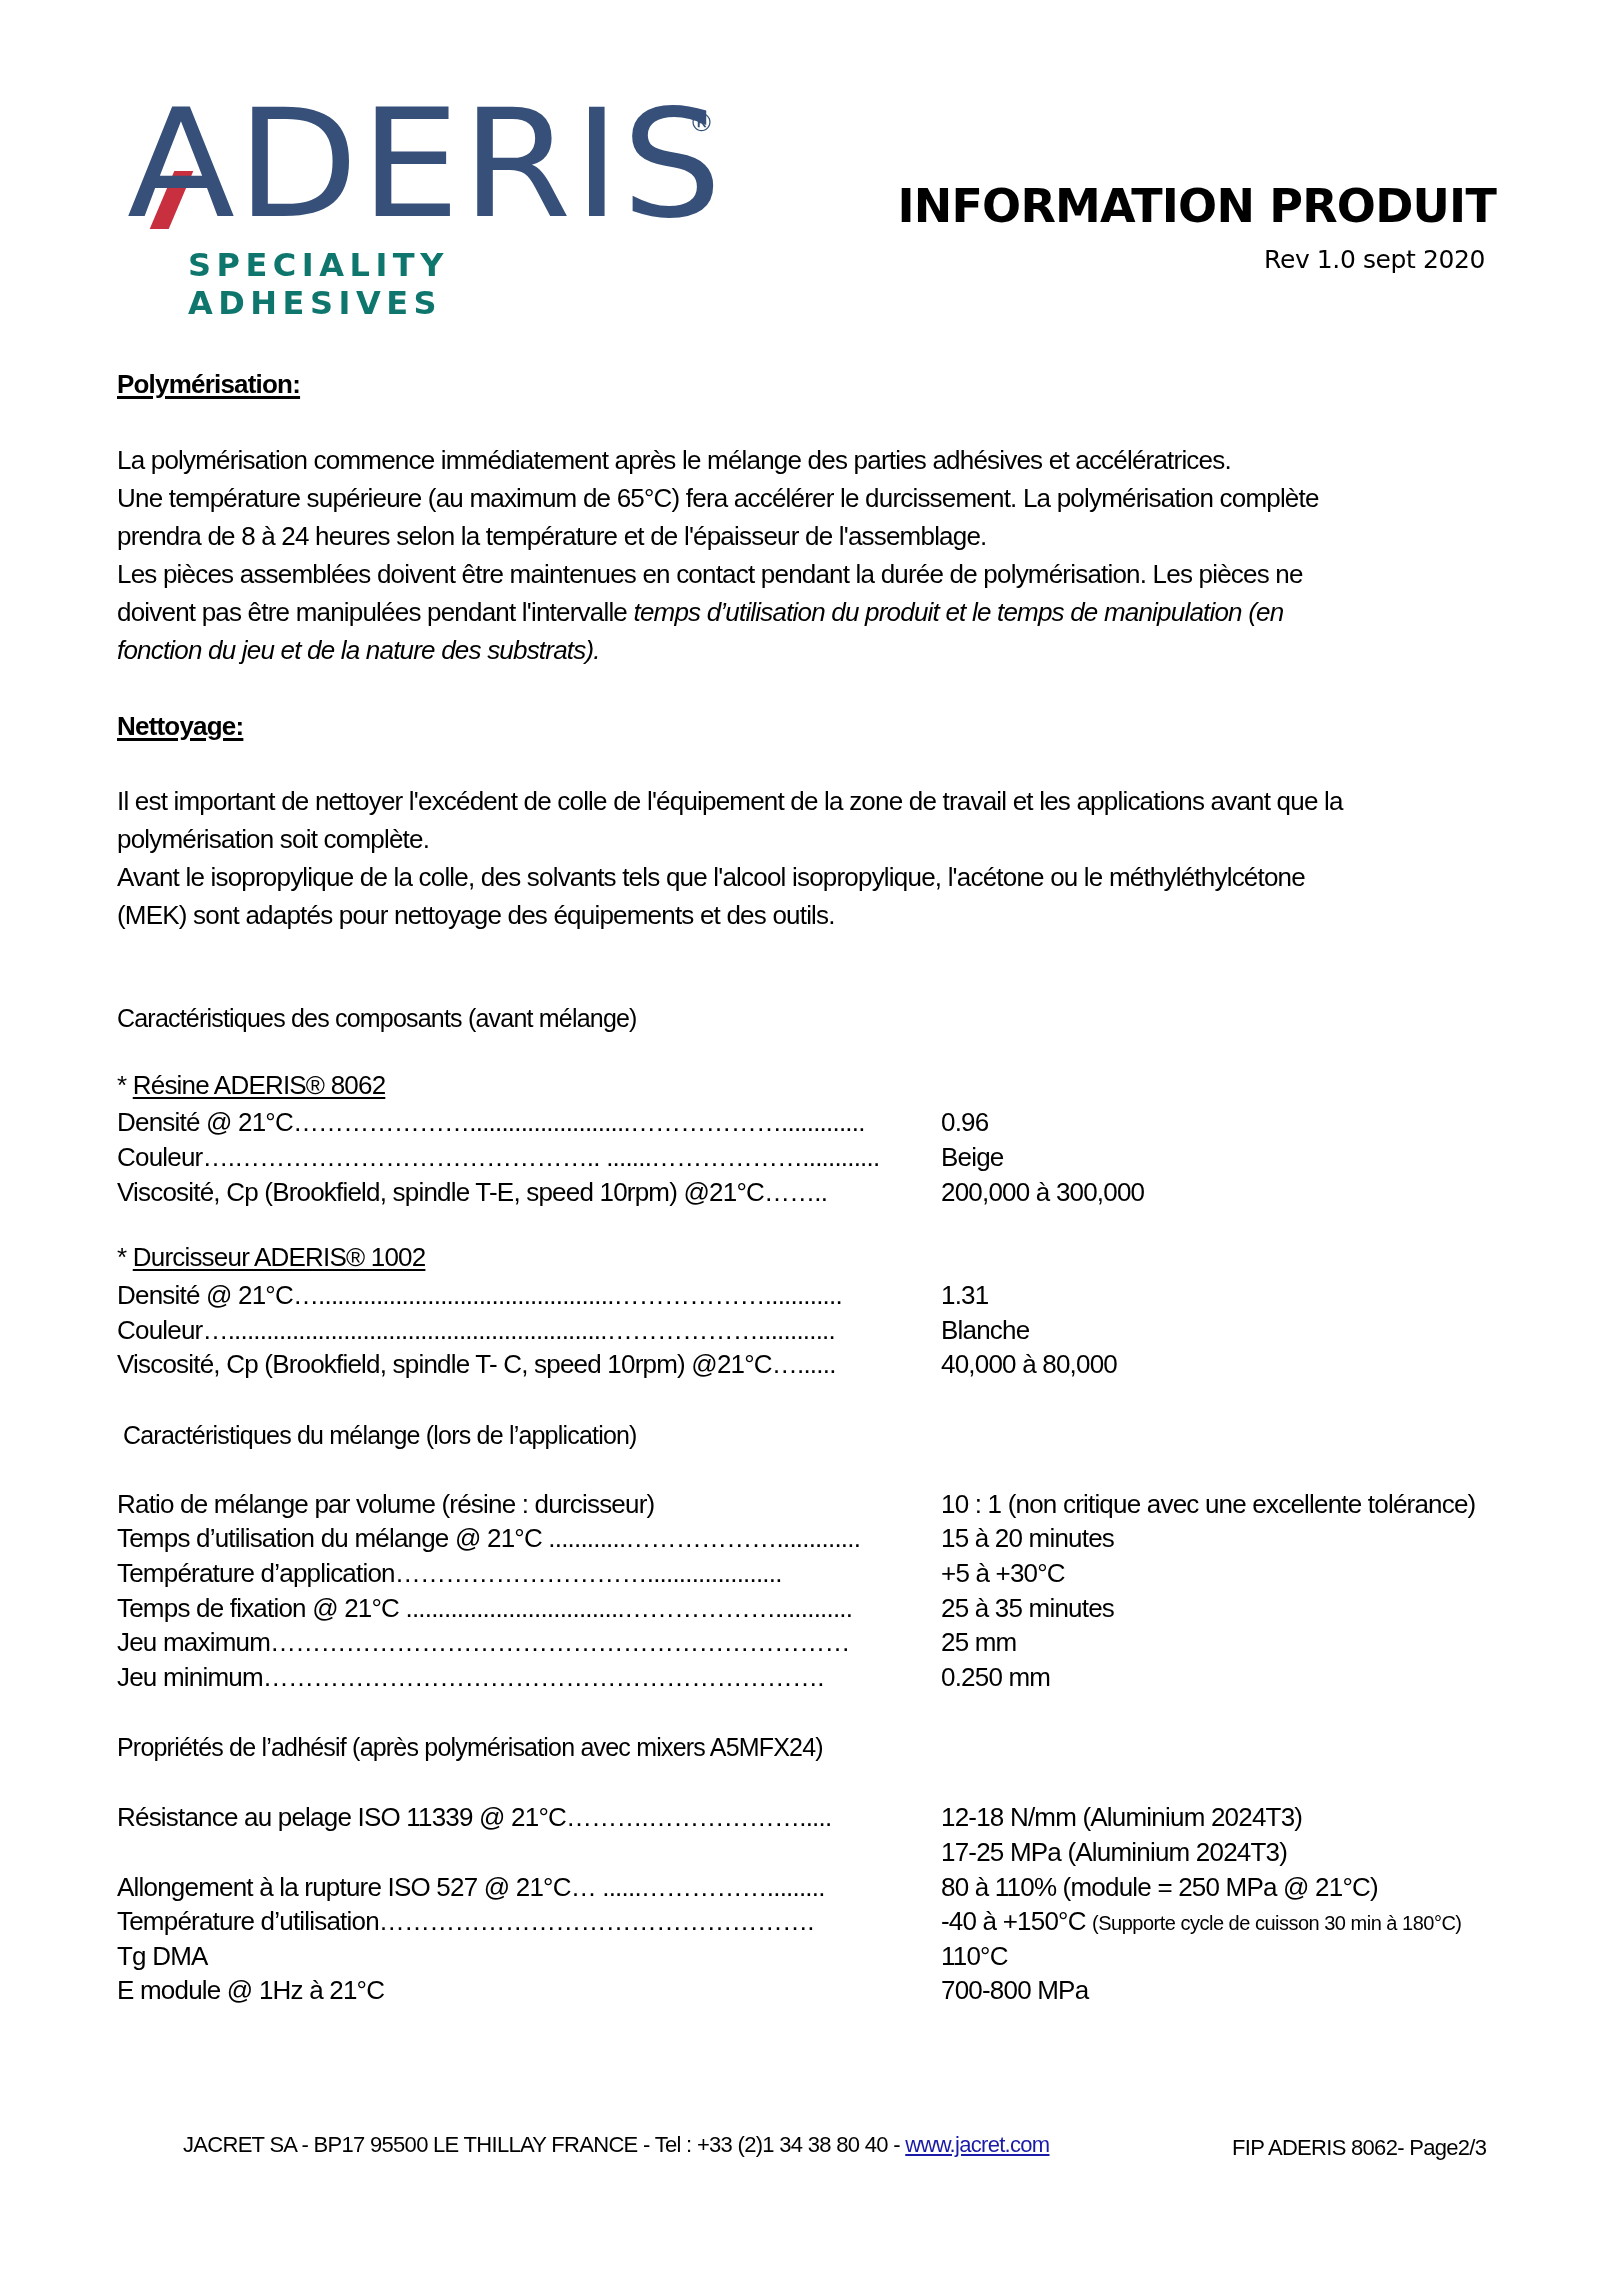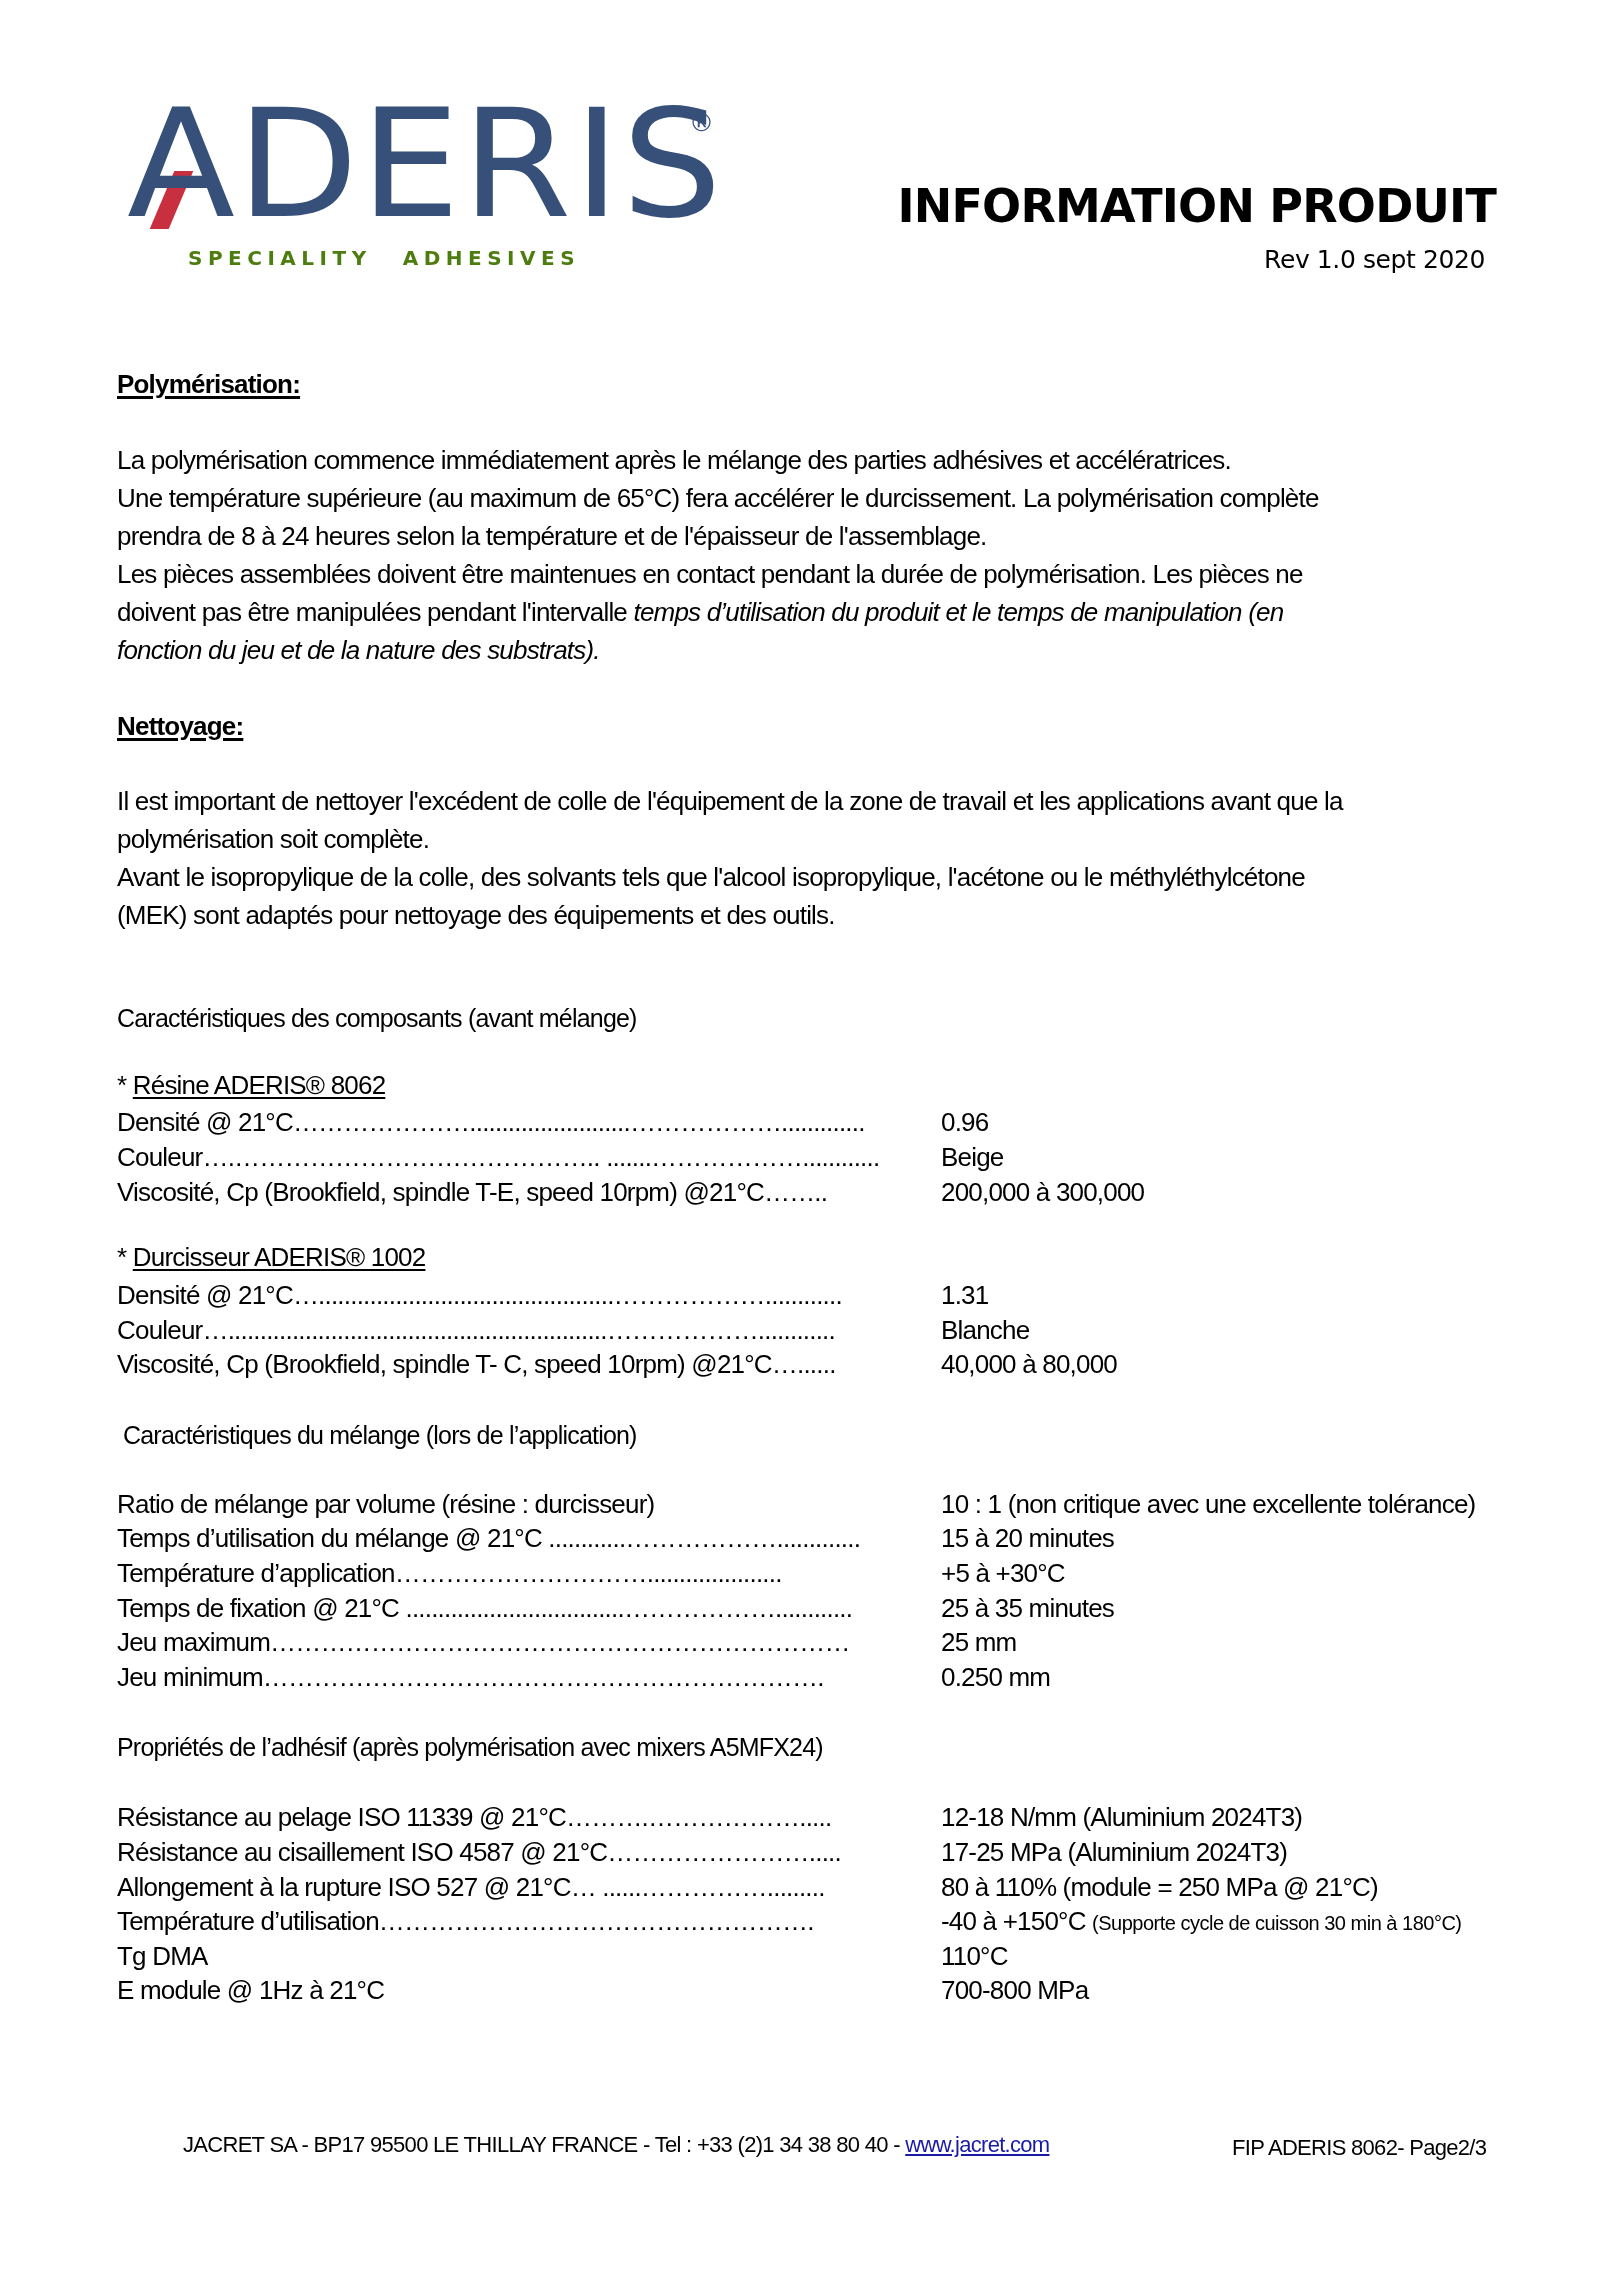--- a/index.html
+++ b/index.html
@@ -5,21 +5,21 @@
   html, body { margin: 0; padding: 0; background: #ffffff; }
   body { width: 1623px; height: 2295px; position: relative; overflow: hidden;
          font-family: "Liberation Sans", sans-serif; color: #000; }
   .abs { position: absolute; }
   .logo { left: 127px; top: 101px; width: 609px; height: 186px; }
   .logo-word { position: absolute; left: 0; top: 0; font-family: "DejaVu Sans", sans-serif;
                font-size: 149px; line-height: 127px; color: #36507a; letter-spacing: 1.7px;
                font-weight: normal; transform: scaleX(1.06); transform-origin: left top; }
   .logo-reg { position: absolute; left: 562px; top: 6.8px; font-size: 25px; color: #36507a; font-family: "DejaVu Sans", sans-serif; }
   .logo-tag { position: absolute; left: 61px; top: 145px; font-family: "DejaVu Sans", sans-serif;
-              font-weight: bold; font-size: 20px; letter-spacing: 5.5px; color: #4d7c0f; word-spacing: 18.6px; }
+              font-weight: bold; font-size: 32px; letter-spacing: 5.5px; color: #0f766e; word-spacing: 18.6px; }
   .red-stroke { position: absolute; left: 35px; top: 70px; width: 18.6px; height: 58px;
                 background: #c8303f; transform: skewX(-23deg); }
 
   .doc-title { right: 127px; top: 179px; font-family: "DejaVu Sans", sans-serif; font-weight: bold;
                font-size: 46px; letter-spacing: -0.8px; text-align: right; }
   .doc-rev { right: 138px; top: 245px; font-family: "DejaVu Sans", sans-serif; font-size: 25px; letter-spacing: -0.4px; }
 
   .text { font-size: 26px; letter-spacing: -0.8px; line-height: 38px; white-space: nowrap; }
   .h-under { font-weight: bold; text-decoration: underline; text-decoration-thickness: 2.5px; text-underline-offset: 3.4px; }
   .h-bold { font-weight: normal; }
@@ -123,21 +123,20 @@
     <span class="lbl">Jeu minimum………………………………………………………….</span>
     <span class="val">0.250 mm</span>
   </div>
 
 <div class="abs text h-bold" style="left:117px; top:1728px; font-size:25px;">Propriétés de l’adhésif (après polymérisation avec mixers A5MFX24)</div>
 <div class="row" style="top:1800px; left:0; width:1623px;">
     <span class="lbl">Résistance au pelage  ISO 11339 @ 21°C……….……………….....</span>
     <span class="val">12-18 N/mm (Aluminium 2024T3)</span>
   </div>
 <div class="row" style="top:1835px; left:0; width:1623px;">
-    <span class="lbl">Résistance au cisaillement  ISO 4587 @ 21°C…………………….....</span>
     <span class="val">17-25 MPa (Aluminium 2024T3)</span>
   </div>
 <div class="row" style="top:1870px; left:0; width:1603px;">
     <span class="lbl">Allongement à la rupture ISO 527 @ 21°C… ......…………….........</span>
     <span class="val">80 à 110% (module  = 250 MPa @ 21°C)</span>
   </div>
 <div class="row" style="top:1904px; left:0; width:1623px;">
     <span class="lbl">Température d’utilisation…………………………………………….</span>
     <span class="val"><span>-40 à +150°C</span> <span class="small">(Supporte cycle de cuisson 30 min à 180°C)</span></span>
   </div>

